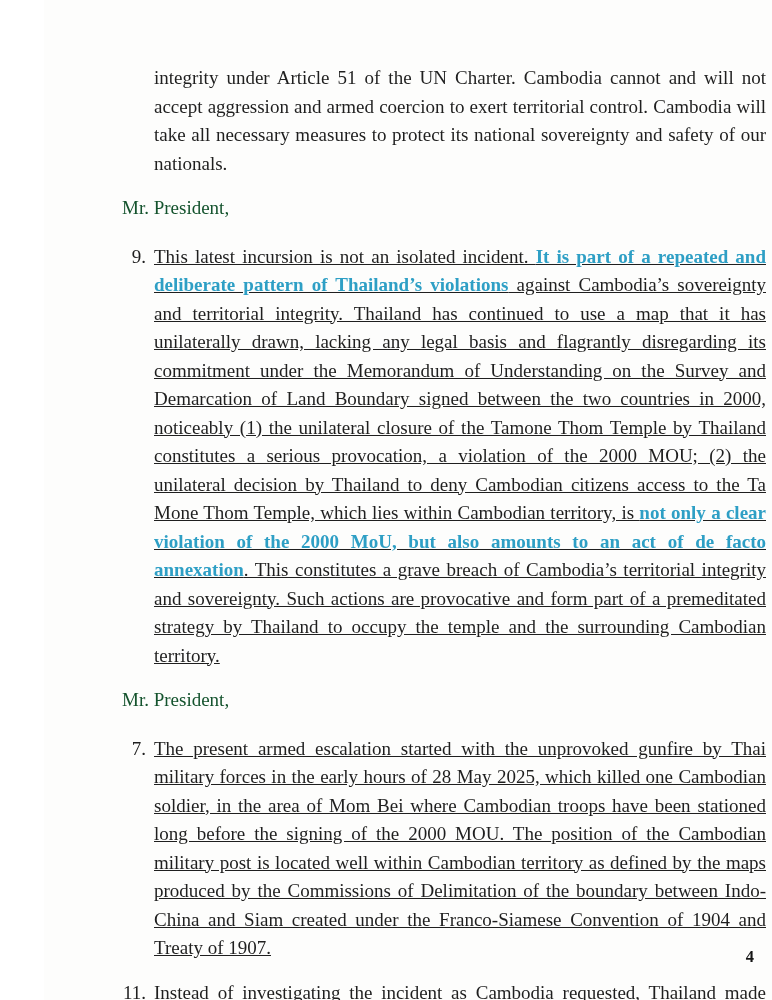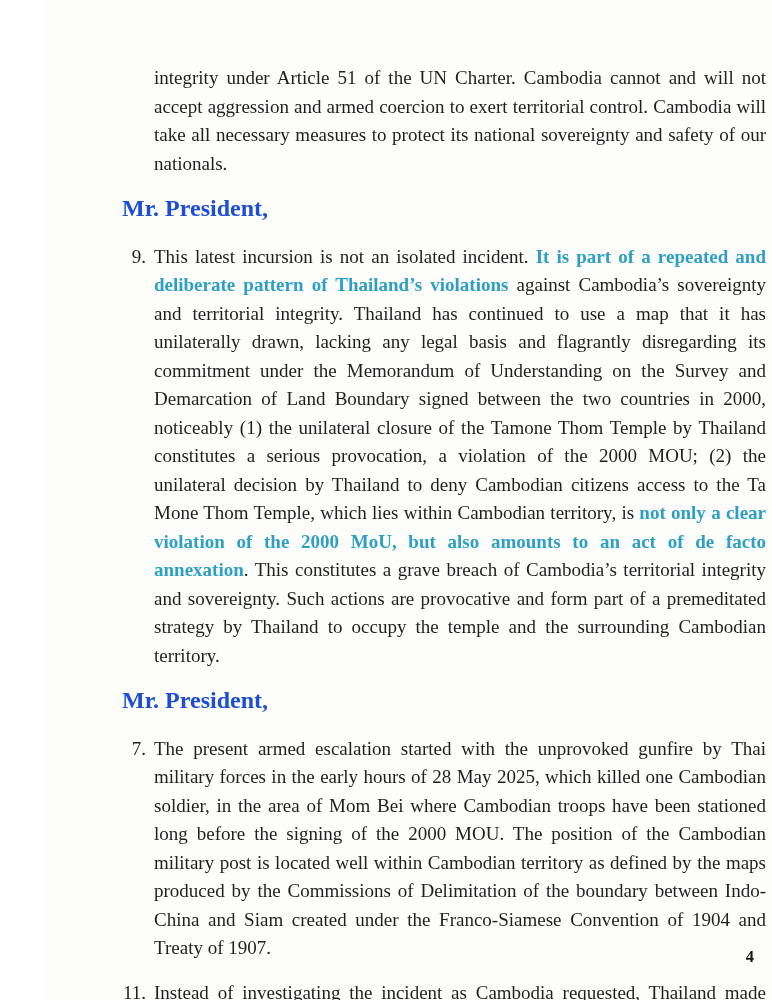--- a/index.html
+++ b/index.html
@@ -25,40 +25,41 @@
   .block {
     font-size: 19px;
     line-height: 28.5px;
   }
   .intro-para {
     width: 612px;
     margin: 0 0 16px 32px;
     text-align: justify;
   }
   .heading {
-    font-weight: bold;
-    font-size: 24px;
+    font-weight: normal;
+    font-size: 19px;
     line-height: 28.5px;
     margin: 4px 0 20px 0;
-    color: #1d4ed8;
+    color: #14532d;
   }
   .numbered {
     display: flex;
     margin: 0 0 16px 0;
   }
   .num {
     flex: none;
     width: 24px;
     text-align: right;
     margin-right: 8px;
   }
   .ptext {
     flex: none;
     width: 612px;
     text-align: justify;
+    text-decoration: underline;
   }
   .hl {
     font-weight: bold;
     color: var(--hl, #2e9fc5);
   }
   .page-number {
     position: absolute;
     right: 62px;
     bottom: 33px;
     font-size: 16.5px;

